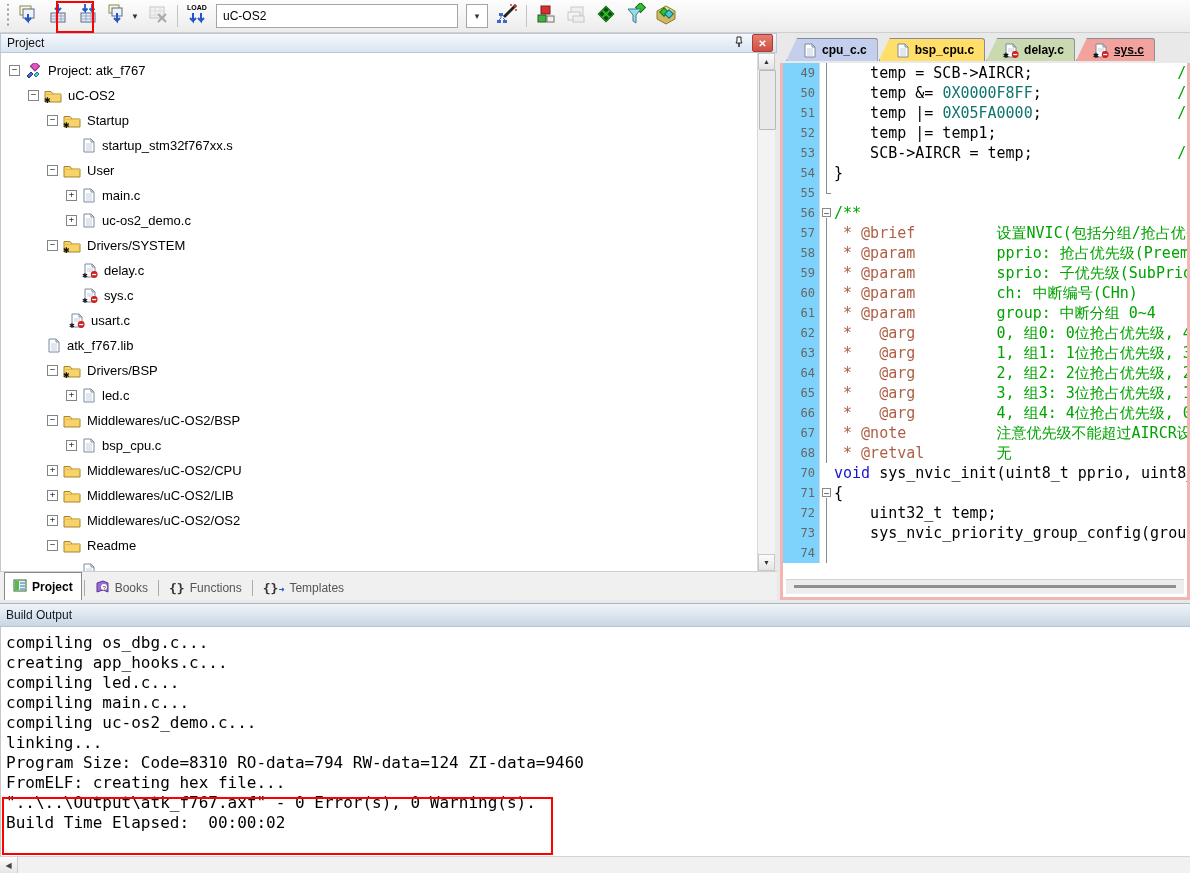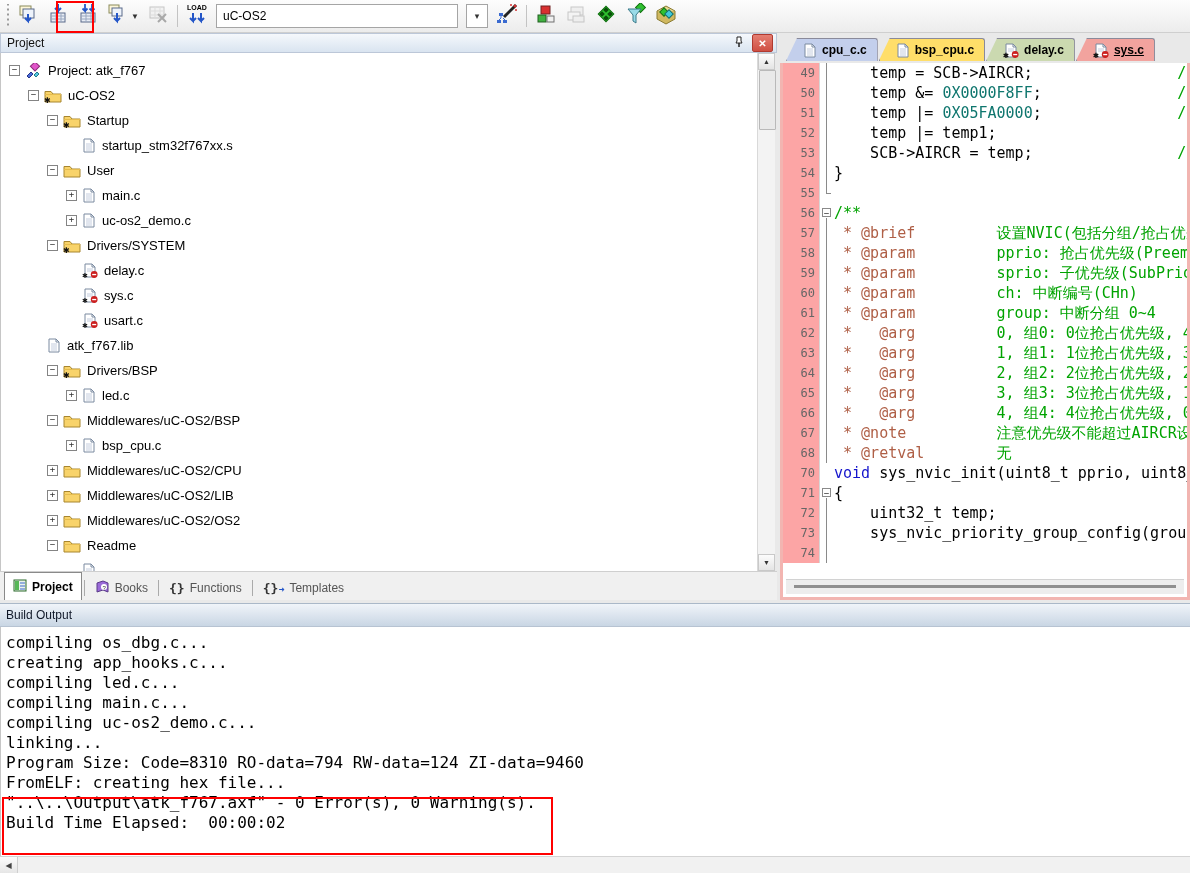--- a/index.html
+++ b/index.html
@@ -63,21 +63,21 @@
     border-bottom:2px solid #737373}
   .etab{height:22px;display:flex;align-items:center;gap:5px;font-size:12px;font-weight:600;
     padding:0 10px 0 16px;border:1px solid #8a8a9a;border-bottom:none;
     clip-path:polygon(11px 0,100% 0,100% 100%,0 100%);margin-right:1px;white-space:nowrap;
     border-top-right-radius:3px}
   .etab .lbl{color:#000}
   .etab.active .lbl{text-decoration:underline}
   .codewrap{position:absolute;left:0;top:25px;right:0;bottom:0;background:#fff;
     border:3px solid #f2b5b1;border-top:none;box-sizing:border-box;overflow:hidden}
   .cline{height:20px;display:flex;white-space:pre;align-items:stretch}
-  .lnum{width:32px;flex:none;text-align:right;padding-right:4px;background:#fca5a5;
+  .lnum{width:32px;flex:none;text-align:right;padding-right:4px;background:#7dd3fc;
     color:#666;font:12px/20px "DejaVu Sans Mono",monospace;border-right:1px solid #d6d6d6}
   .fold{width:14px;flex:none;position:relative}
   .fold.line::before{content:'';position:absolute;left:6px;top:0;bottom:0;width:1px;background:#8a8a8a}
   .fold.end::before{content:'';position:absolute;left:6px;top:0;height:11px;width:1px;background:#8a8a8a}
   .fold.end::after{content:'';position:absolute;left:6px;top:10px;width:5px;height:1px;background:#8a8a8a}
   .fold.box::before{content:'\2212';position:absolute;left:2px;top:5px;width:9px;height:9px;
     border:1px solid #8a8a8a;background:#fff;font:9px/8px "DejaVu Sans Mono",monospace;
     text-align:center;color:#333;box-sizing:border-box}
   .fold.box::after{content:'';position:absolute;left:6px;top:15px;bottom:0;width:1px;background:#8a8a8a}
   .ctext{flex:1;font:15px/20px "DejaVu Sans Mono",monospace;overflow:hidden;color:#000}
@@ -359,21 +359,21 @@
           <path d="M3 1h7l3 3v10H3z" fill="#fff" stroke="#7a8aa0"></path>
           <path d="M10 1v3h3" fill="none" stroke="#7a8aa0"></path>
           <path d="M5 6h6M5 8h6" stroke="#c4cdde"></path>
           <text x="0" y="15" font-size="7" fill="#111">✱</text>
           <circle cx="12.2" cy="11.5" r="3.4" fill="#cc2020"></circle>
           <rect x="10.2" y="10.9" width="4" height="1.3" fill="#fff"></rect>
         </svg>
       </span>
       <span>sys.c</span>
     </div>
-    <div class="trow" style="padding-left: 65px;">
+    <div class="trow" style="padding-left: 52px;">
       <span class="exp none">−</span>
       <span class="ticon">
         <svg width="16" height="15">
           <path d="M3 1h7l3 3v10H3z" fill="#fff" stroke="#7a8aa0"></path>
           <path d="M10 1v3h3" fill="none" stroke="#7a8aa0"></path>
           <path d="M5 6h6M5 8h6" stroke="#c4cdde"></path>
           <text x="0" y="15" font-size="7" fill="#111">✱</text>
           <circle cx="12.2" cy="11.5" r="3.4" fill="#cc2020"></circle>
           <rect x="10.2" y="10.9" width="4" height="1.3" fill="#fff"></rect>
         </svg>

